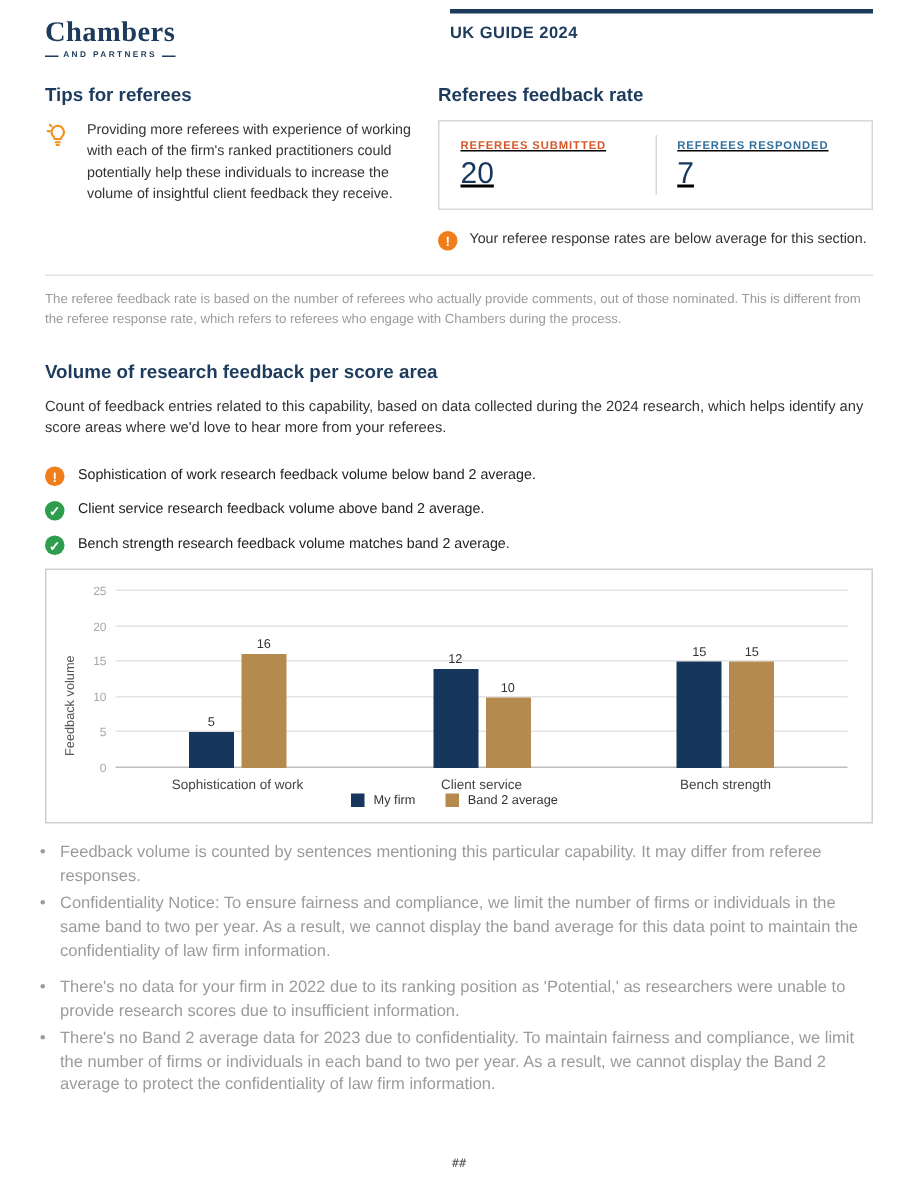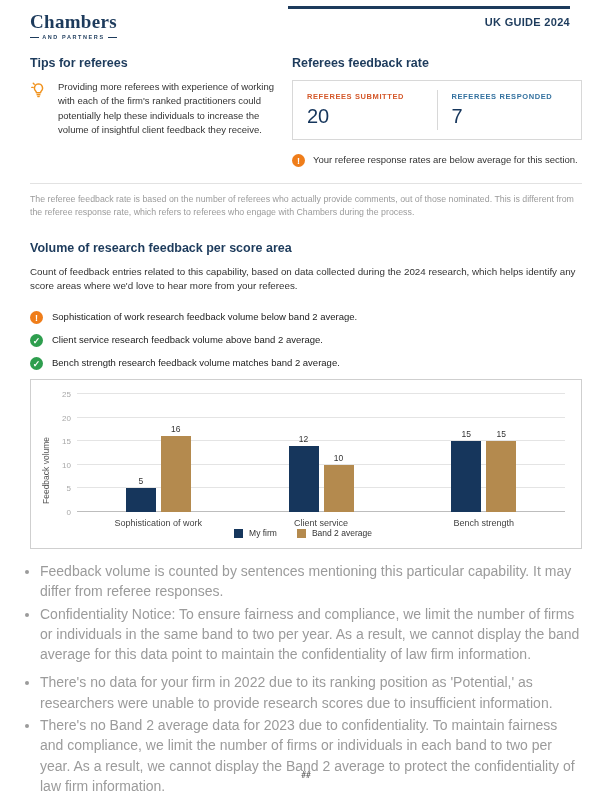--- a/index.html
+++ b/index.html
@@ -7,34 +7,34 @@
   body { font-family: "Liberation Sans", sans-serif; background: #ffffff; }
   .page { position: relative; width: 612px; height: 792px; background: #fff; overflow: hidden; }
 
   
   .header { position: relative; height: 48px; }
   .logo { position: absolute; left: 30px; top: 11px; color: #1d3b5c; }
   .logo-main { font-family: "Liberation Serif", serif; font-weight: bold; font-size: 19px; letter-spacing: 0.3px; }
   .logo-sub { display: flex; align-items: center; gap: 3px; margin-top: 1px; }
   .logo-sub .rule { height: 1px; background: #1d3b5c; flex: 1; }
   .logo-sub .sub-text { font-size: 5.5px; letter-spacing: 1.6px; font-weight: bold; }
-  .guide { position: absolute; right: 42px; top: 6px; width: 282px; text-align: right; }
+  .guide { position: absolute; right: 30px; top: 6px; width: 282px; text-align: left; }
   .guide-bar { width: 100%; height: 3px; background: #1d3b5c; }
   .guide-text { margin-top: 7px; font-size: 11px; font-weight: bold; color: #1d3b5c; letter-spacing: 0.3px; }
 
   
   .cols { display: flex; margin: 8px 30px 0 30px; }
   .col-left { width: 262px; }
   .col-right { flex: 1; }
   h2.section-title { font-size: 12.5px; font-weight: bold; color: #1d3b5c; margin-bottom: 10px; }
   .tip-row { display: flex; gap: 8px; }
   .tip-icon { width: 20px; flex: 0 0 20px; padding-top: 1px; }
   .body-text { font-size: 9.5px; color: #333; line-height: 1.5; }
 
-  .stat-box { border: 1px solid #d8d8d8; display: flex; padding: 9px 0; }
+  .stat-box { border: 1px solid #d8d8d8; display: flex; padding: 9px 0; text-decoration: underline; }
   .stat-cell { flex: 1; padding: 2px 14px; }
   .stat-cell + .stat-cell { border-left: 1px solid #d8d8d8; }
   .stat-label { font-size: 7.5px; letter-spacing: 0.6px; font-weight: bold; }
   .stat-label.submitted { color: #d4582a; }
   .stat-label.responded { color: #33719f; }
   .stat-value { font-size: 20px; color: #16365c; margin-top: 4px; }
 
   .warn-row { display: flex; gap: 8px; margin-top: 13px; }
   .badge { flex: 0 0 13px; width: 13px; height: 13px; border-radius: 50%; color: #fff;
            font-size: 9px; font-weight: bold; display: flex; align-items: center; justify-content: center; margin-top: 1px; }
@@ -71,21 +71,21 @@
   .bar-val { font-size: 8.5px; color: #333; margin-bottom: 2px; }
   .bar { width: 30px; }
   .xlabels { display: flex; margin-top: 6px; }
   .xlab { flex: 1; text-align: center; font-size: 9px; color: #444; }
   .legend { display: flex; justify-content: center; gap: 20px; }
   .legend-item { display: flex; align-items: center; gap: 6px; font-size: 8.5px; color: #333; }
   .swatch { width: 9px; height: 9px; display: inline-block; }
 
   
   .footnotes { margin: 12px 30px 0 40px; }
-  .footnotes li { font-size: 14px; line-height: 1.45; color: #9b9b9b; margin-bottom: 2px; }
+  .footnotes li { font-size: 11px; line-height: 1.45; color: #9b9b9b; margin-bottom: 2px; }
   .footnotes li:nth-child(3) { margin-top: 8px; }
 
   .footer { position: absolute; bottom: 12px; left: 0; right: 0; text-align: center;
             font-family: "DejaVu Sans Mono", monospace; font-size: 8px; color: #555; }
 </style>
 </head>
 <body>
 
 <div class="page">
 

